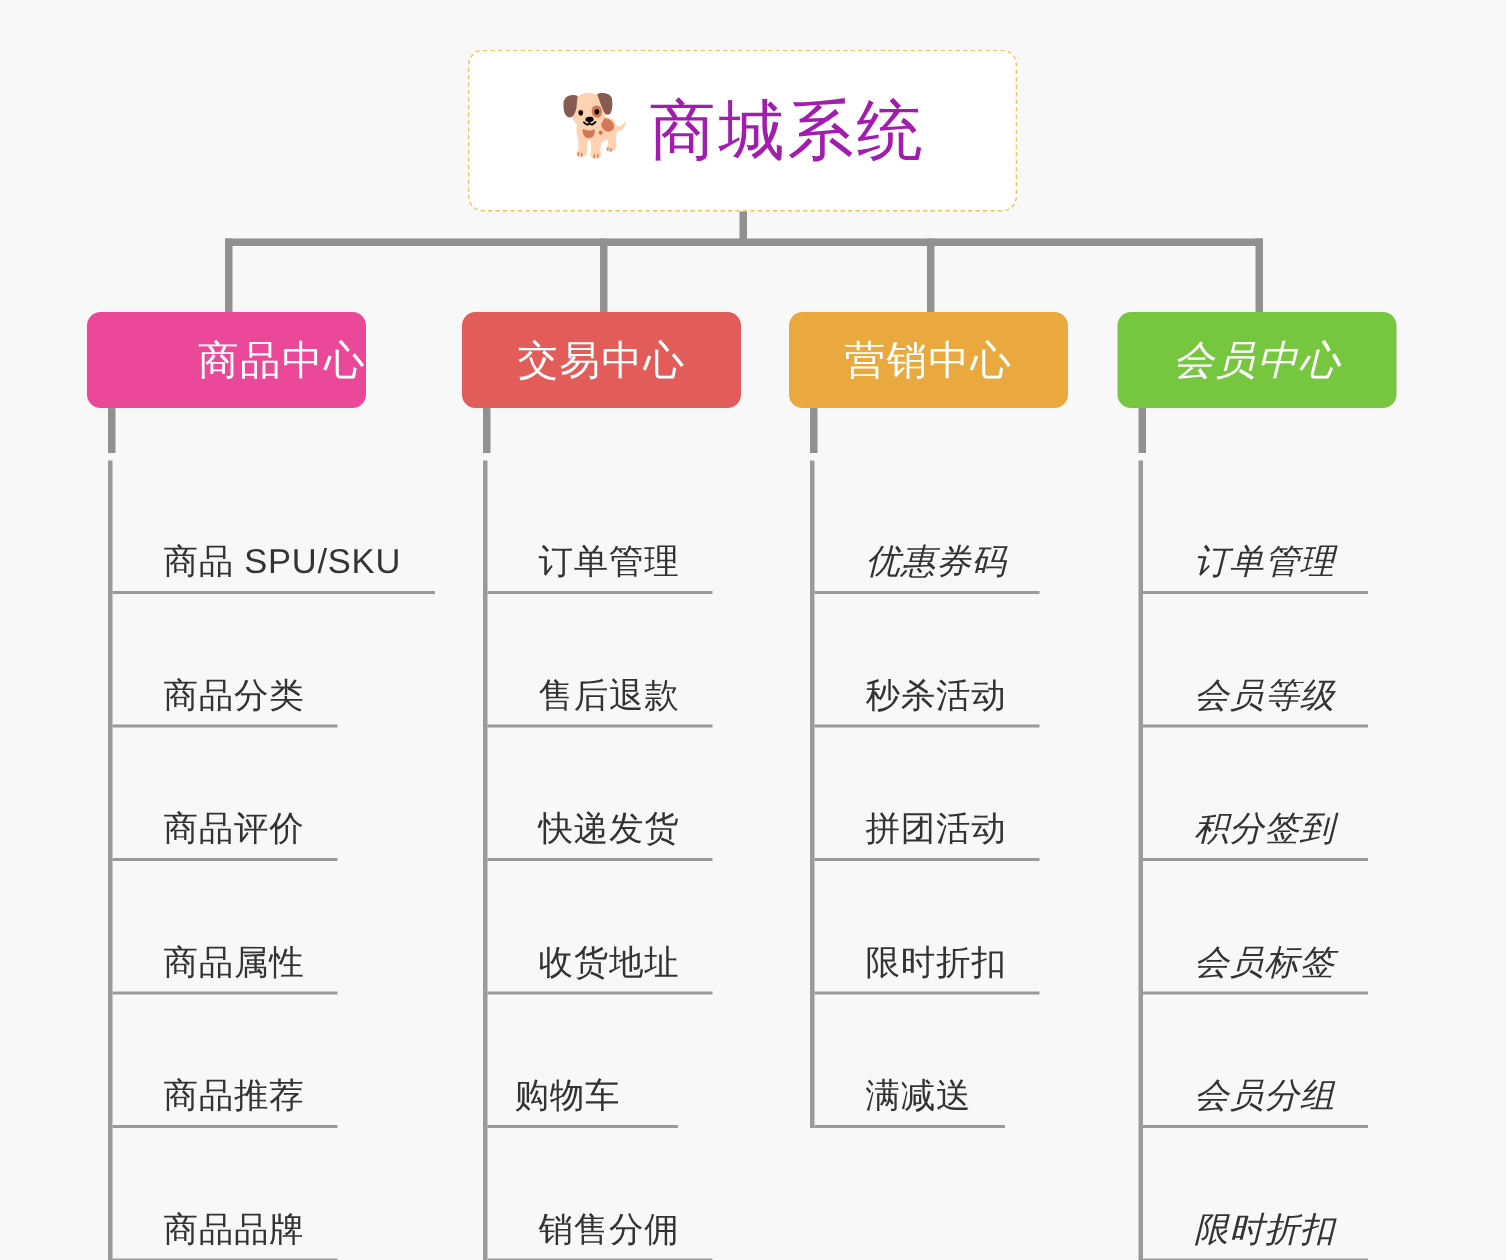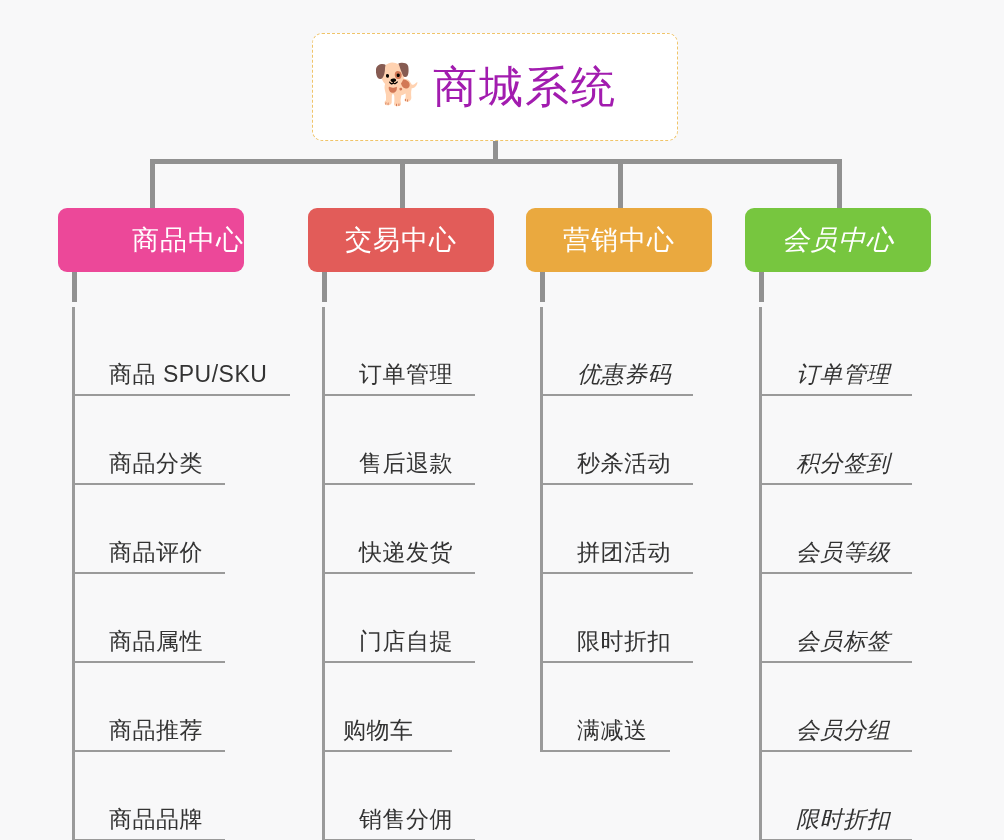--- a/index.html
+++ b/index.html
@@ -190,21 +190,21 @@
           <li class="leaf-item" style="--uw: 150px; width: 150px;">
             <span class="leaf-label">订单管理</span>
           </li>
           <li class="leaf-item" style="--uw: 150px; width: 150px;">
             <span class="leaf-label">售后退款</span>
           </li>
           <li class="leaf-item" style="--uw: 150px; width: 150px;">
             <span class="leaf-label">快递发货</span>
           </li>
           <li class="leaf-item" style="--uw: 150px; width: 150px;">
-            <span class="leaf-label">门店自提</span>
+            <span class="leaf-label">收货地址</span>
           </li>
           <li class="leaf-item" style="--uw: 127px; width: 127px; padding-left: 18px;">
             <span class="leaf-label">购物车</span>
           </li>
           <li class="leaf-item" style="--uw: 150px; width: 150px; text-align: center;">
             <span class="leaf-label">销售分佣</span>
           </li>
         </ul>
       </div>
       <div class="column" style="left: 526px;">
@@ -233,26 +233,26 @@
       <div class="column" style="left: 745px; font-style: italic;">
         <div class="cat-head" style="background: rgb(119, 198, 63);">
           <span>会员中心</span>
         </div>
         <div class="cat-stub"></div>
         <ul class="leaf-list">
           <li class="leaf-item" style="--uw: 150px; width: 150px;">
             <span class="leaf-label">订单管理</span>
           </li>
           <li class="leaf-item" style="--uw: 150px; width: 150px;">
+            <span class="leaf-label">会员等级</span>
+          </li>
+          <li class="leaf-item" style="--uw: 150px; width: 150px;">
             <span class="leaf-label">积分签到</span>
           </li>
           <li class="leaf-item" style="--uw: 150px; width: 150px;">
-            <span class="leaf-label">会员等级</span>
-          </li>
-          <li class="leaf-item" style="--uw: 150px; width: 150px;">
             <span class="leaf-label">会员标签</span>
           </li>
           <li class="leaf-item" style="--uw: 150px; width: 150px;">
             <span class="leaf-label">会员分组</span>
           </li>
           <li class="leaf-item" style="--uw: 150px; width: 150px;">
             <span class="leaf-label">限时折扣</span>
           </li>
         </ul>
       </div>

